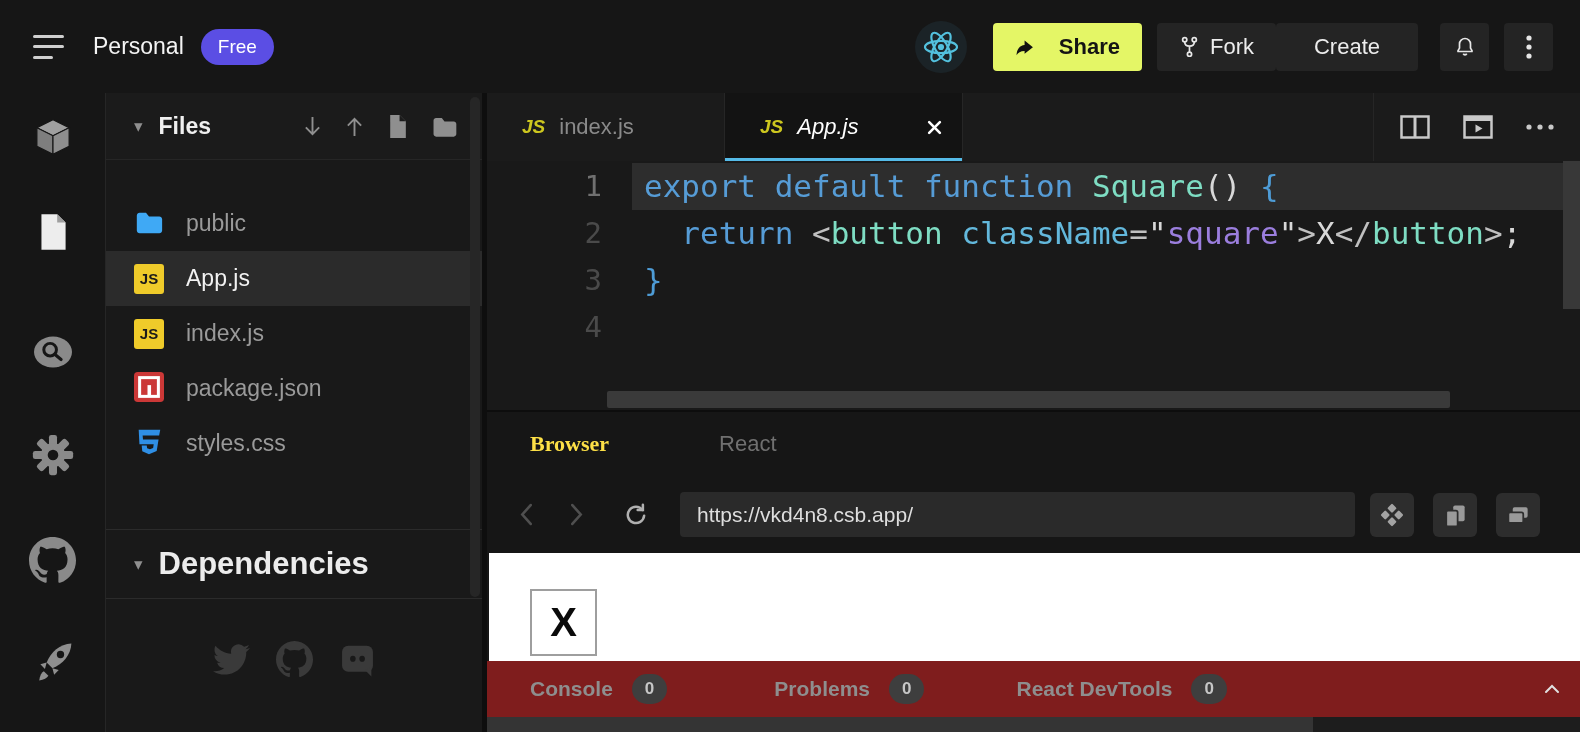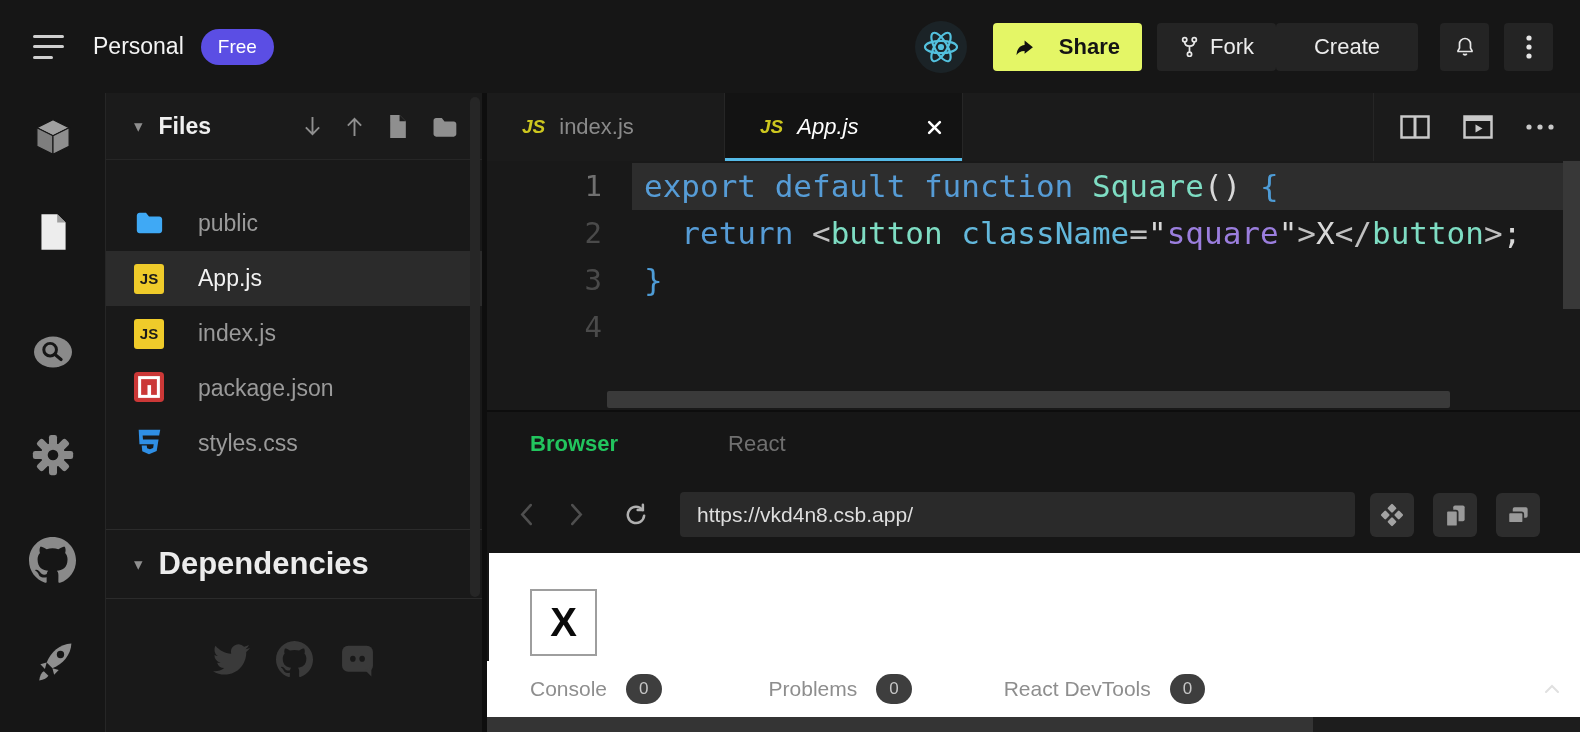--- a/index.html
+++ b/index.html
@@ -38,21 +38,21 @@
 
   
   .files { width:377px; background:#191919; border-left:1px solid #262626; position:relative; }
   .files-header { height:67px; display:flex; align-items:center; background:#1B1B1B;
     border-bottom:1px solid #262626; padding-left:28px; }
   .chev { color:#8F8F8F; font-size:17px; cursor:pointer; }
   .files-title { margin-left:16px; font-size:23px; font-weight:600; color:#F0F0F0; }
   .fh-icons { margin-left:auto; margin-right:24px; display:flex; gap:23px; align-items:center; }
   .fh-icons > span { cursor:pointer; display:flex; }
   .file-list { margin-top:36px; }
-  .file-row { height:55px; display:flex; align-items:center; padding-left:28px; gap:34px; cursor:pointer; }
+  .file-row { height:55px; display:flex; align-items:center; padding-left:28px; gap:22px; cursor:pointer; }
   .file-row.selected { background:#2B2B2B; }
   .file-label { font-size:23px; color:#9A9A9A; }
   .file-row.selected .file-label { color:#F2F2F2; }
   .js-sq { width:30px; height:30px; background:#EFCB2A; border-radius:3px; display:flex;
     align-items:center; justify-content:center; font-weight:800; font-size:15px; color:#1A1A1A; }
   .deps { margin-top:58px; height:70px; border-top:1px solid #2B2B2B; border-bottom:1px solid #2B2B2B;
     display:flex; align-items:center; padding-left:28px; }
   .deps-title { margin-left:16px; font-size:31px; font-weight:600; color:#ECECEC; }
   .social { margin-top:42px; display:flex; justify-content:center; gap:26px; }
   .social > span { cursor:pointer; display:flex; }
@@ -88,34 +88,34 @@
   .cline span { position:relative; z-index:1; }
   .h-thumb { position:absolute; bottom:2px; left:120px; width:843px; height:17px; background:#3A3A3A;
     border-radius:2px; cursor:pointer; }
   .v-thumb { position:absolute; top:0; right:0; width:17px; height:148px; background:#383838;
     cursor:pointer; }
 
   
   .browser { flex:1; background:#161616; border-top:2px solid #0D0D0D; display:flex; flex-direction:column; }
   .browser-tabs { height:64px; display:flex; align-items:center; padding-left:43px; gap:110px; }
   .btab { font-size:22px; color:#707070; cursor:pointer; }
-  .btab.active { color:#22c55e; font-weight:700; }
+  .btab.active { color:#fde047; font-weight:700;font-family:Liberation Serif, serif; }
   .urlrow { height:77px; display:flex; align-items:center; padding:0 25px 0 33px; }
   .nav-btn { display:flex; cursor:pointer; }
   .nav-back { margin-right:37px; } .nav-fwd { margin-right:40px; } .nav-refresh { margin-right:32px; }
   .url-input { width:675px; height:45px; background:#2A2A2A; border:none; border-radius:4px;
     color:#DEDEDE; font-size:21px; padding:0 17px; font-family:"Liberation Sans", sans-serif; outline:none; }
   .url-btn { width:44px; height:44px; background:#2D2D2D; border-radius:6px; display:flex;
     align-items:center; justify-content:center; cursor:pointer; margin-left:19px; }
   .url-btn.first { margin-left:15px; }
   .preview { flex:1; background:#FFFFFF; margin-left:2px; position:relative; }
   .sq-btn { position:absolute; left:41px; top:36px; width:67px; height:67px; background:#FFFFFF;
     border:2px solid #9E9E9E; display:flex; align-items:center; justify-content:center;
     font-weight:700; font-size:40px; color:#0A0A0A; cursor:pointer; }
-  .consolebar { height:56px; display:flex; align-items:center; background:#ffffff; }
+  .consolebar { height:56px; display:flex; align-items:center; background:#7f1d1d;font-weight:bold; }
   .citem { display:flex; align-items:center; gap:19px; cursor:pointer; }
   .citem .clabel { font-size:21px; color:#8E8E8E; }
   .cbadge { background:#3E3E3E; color:#C6C6C6; font-size:17px; padding:5px 13px; border-radius:15px; }
   .citem.i0{ margin-left:43px; } .citem.i1{ margin-left:107px; } .citem.i2{ margin-left:92px; }
   .chev-up { margin-left:auto; margin-right:20px; display:flex; cursor:pointer; }
   .bottombar { height:15px; background:#1D1D1D; position:relative; }
   .b-thumb { position:absolute; left:0; top:0; height:15px; width:826px; background:#343434; cursor:pointer; }
 </style>
 </head>
 <body>

